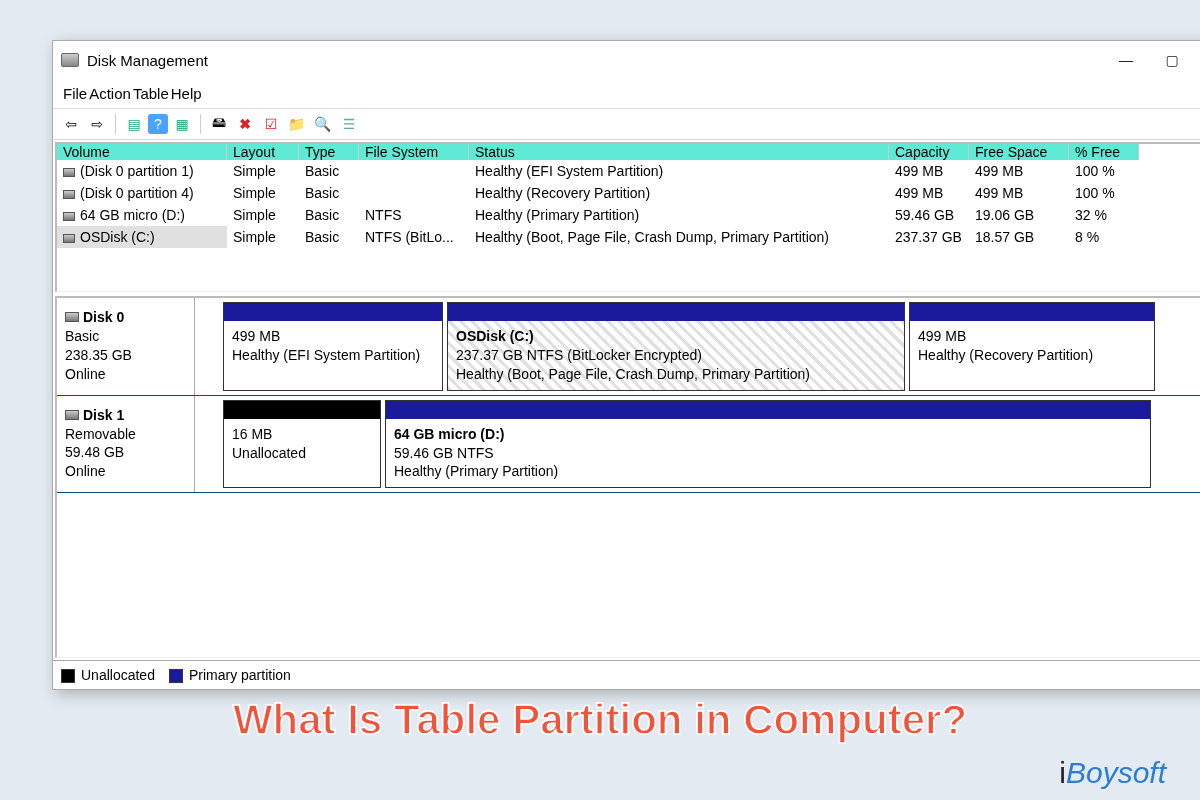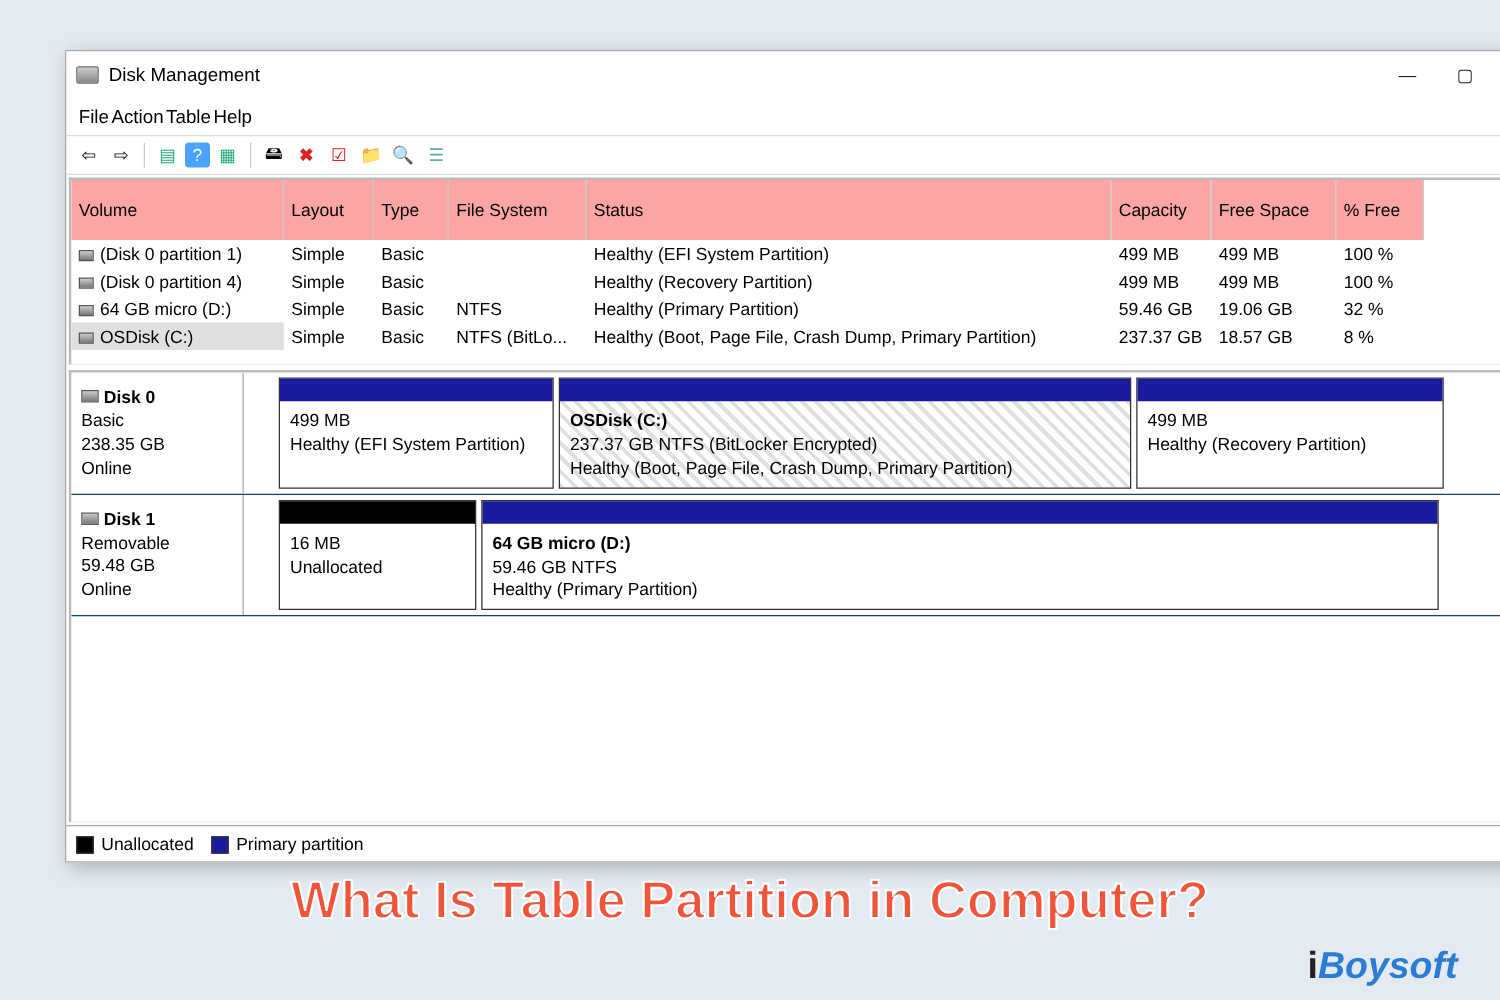--- a/index.html
+++ b/index.html
@@ -69,22 +69,22 @@
     height: 150px;
     overflow: hidden;
     font-size: 14px;
   }
   .list-header, .list-row {
     display: grid;
     grid-template-columns: 170px 72px 60px 110px 420px 80px 100px 70px;
   }
   .list-header div {
     border-right: 1px solid #ccc;
-    padding: 16px 6px;
-    background: #fca5a5;
+    padding: 0 6px;
+    background: #5eead4;
   }
   .list-row div { padding: 3px 6px; white-space: nowrap; }
   .vol-icon {
     display: inline-block;
     width: 12px; height: 9px;
     background: linear-gradient(#ccc,#777);
     border: 1px solid #555;
     margin-right: 5px;
     vertical-align: middle;
   }
@@ -159,21 +159,21 @@
     text-align: center;
     font-size: 42px;
     font-weight: 700;
     color: #f0553c;
     -webkit-text-stroke: 1.5px #fff;
     text-shadow: 0 0 2px #fff, 0 0 2px #fff;
   }
   .brand {
     position: absolute;
     right: 34px; bottom: 10px;
-    font-size: 30px; font-weight: 700; font-style: italic;
+    font-size: 30px; font-weight: 400; font-style: italic;
     color: #2a7cd4;
   }
   .brand .dot { color: #222; font-style: normal; }
 </style>
 </head>
 <body>
 
 <div class="window">
 
   <div class="titlebar">

